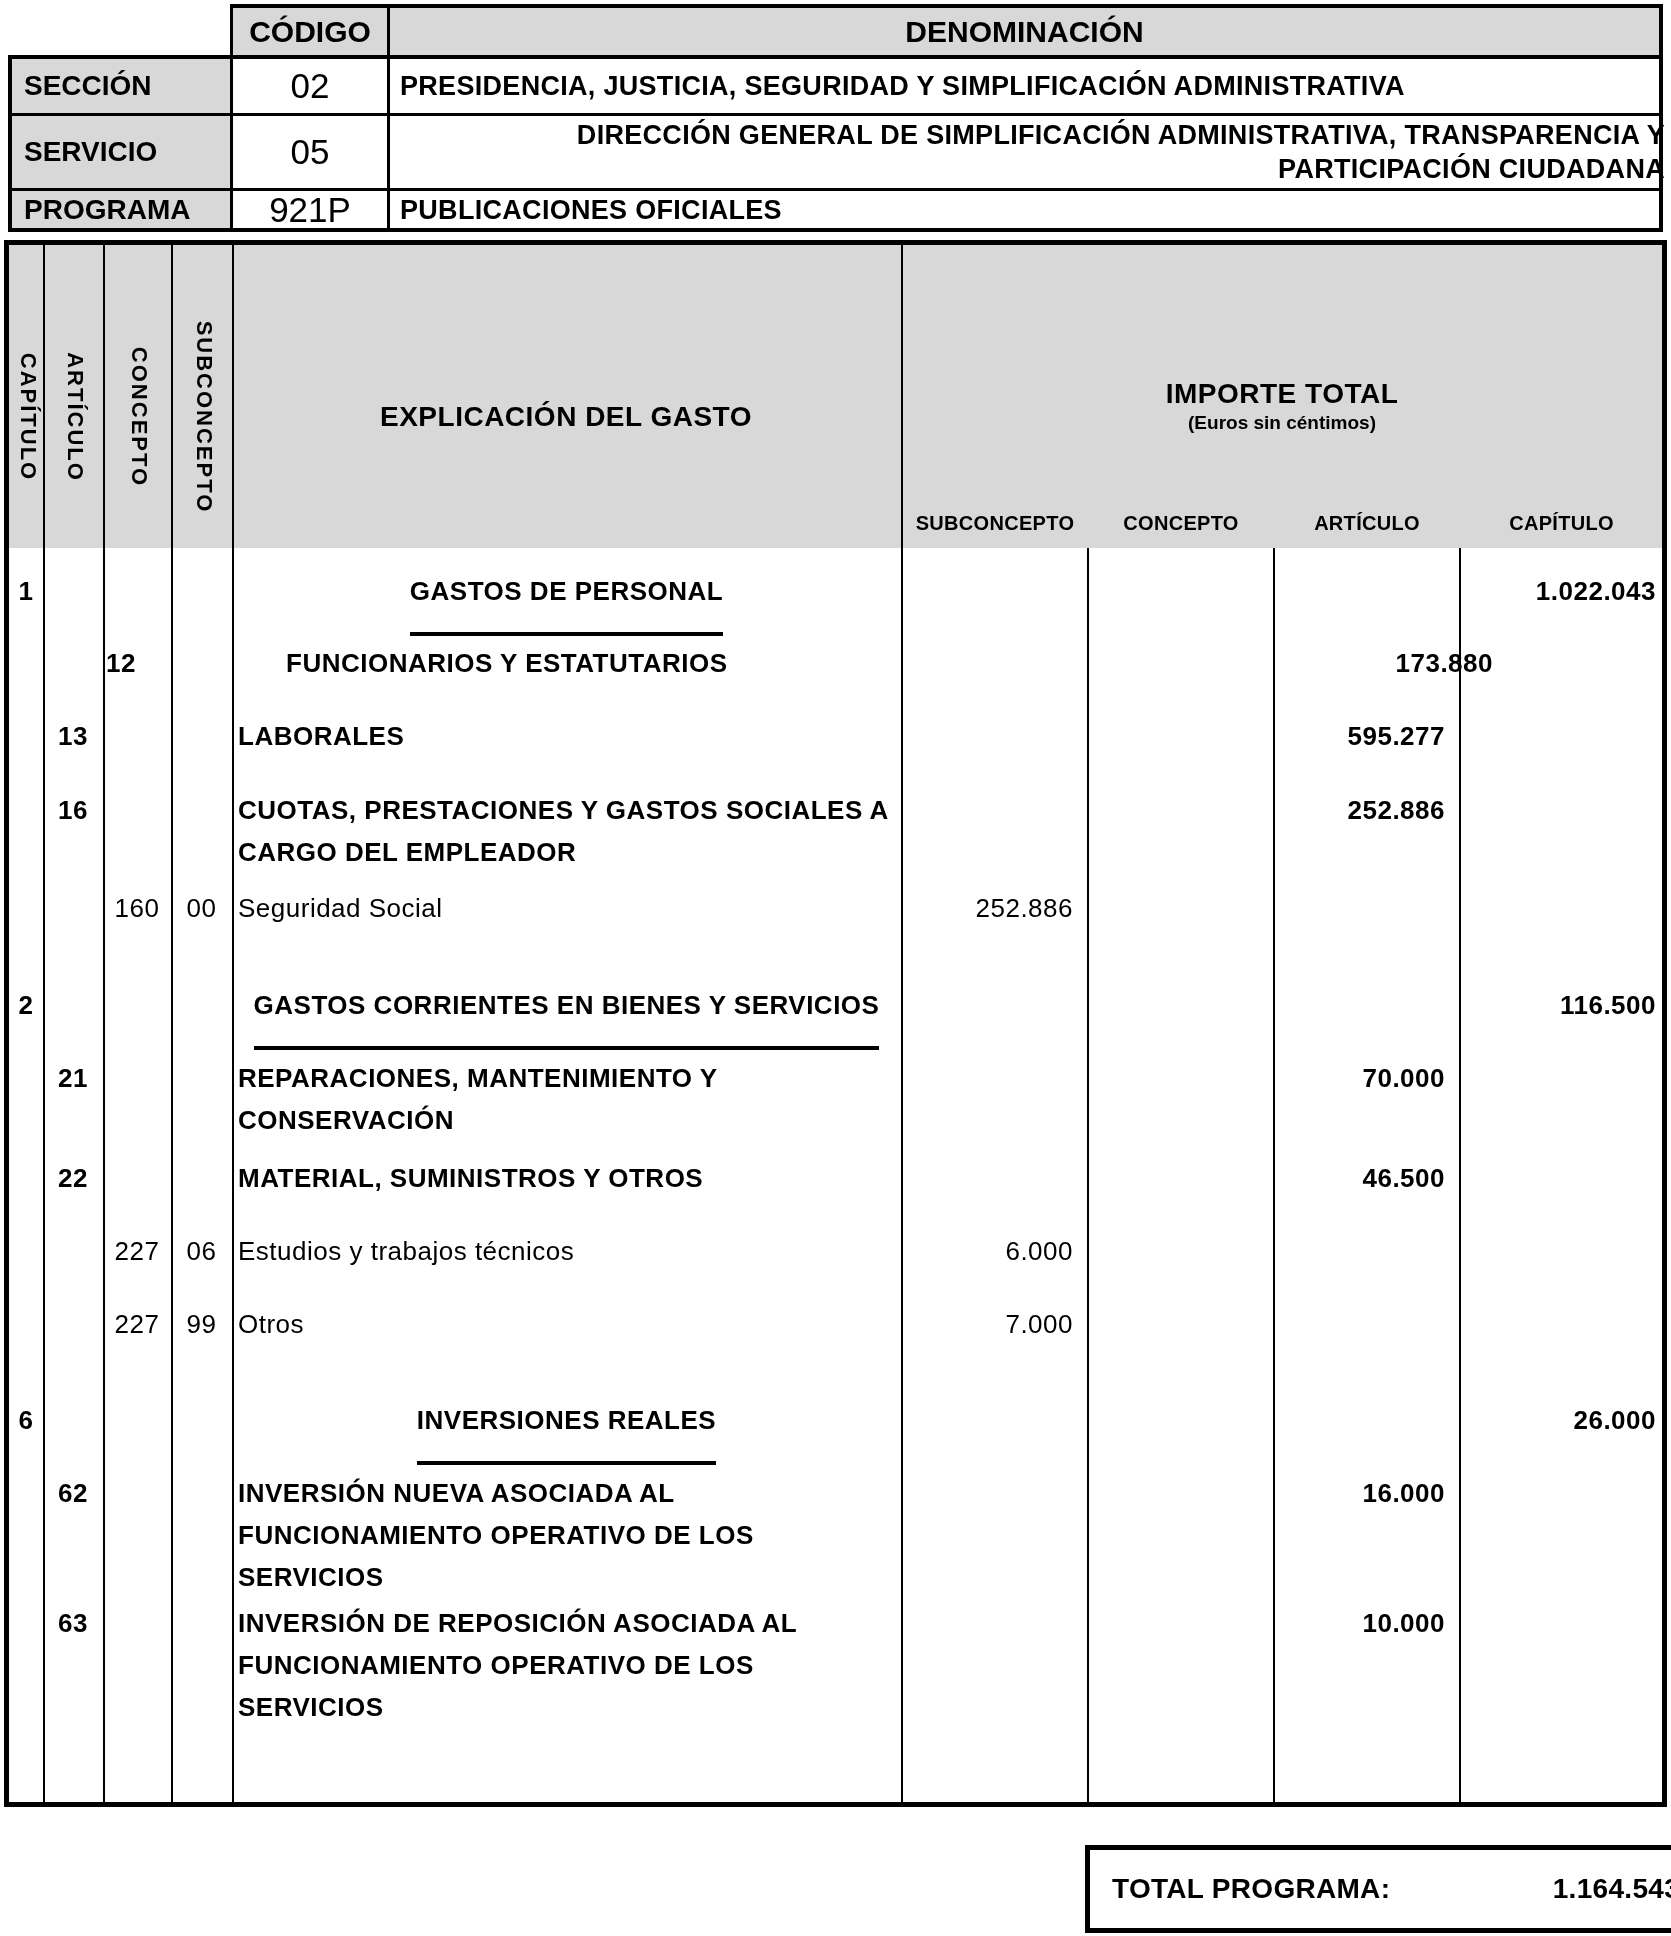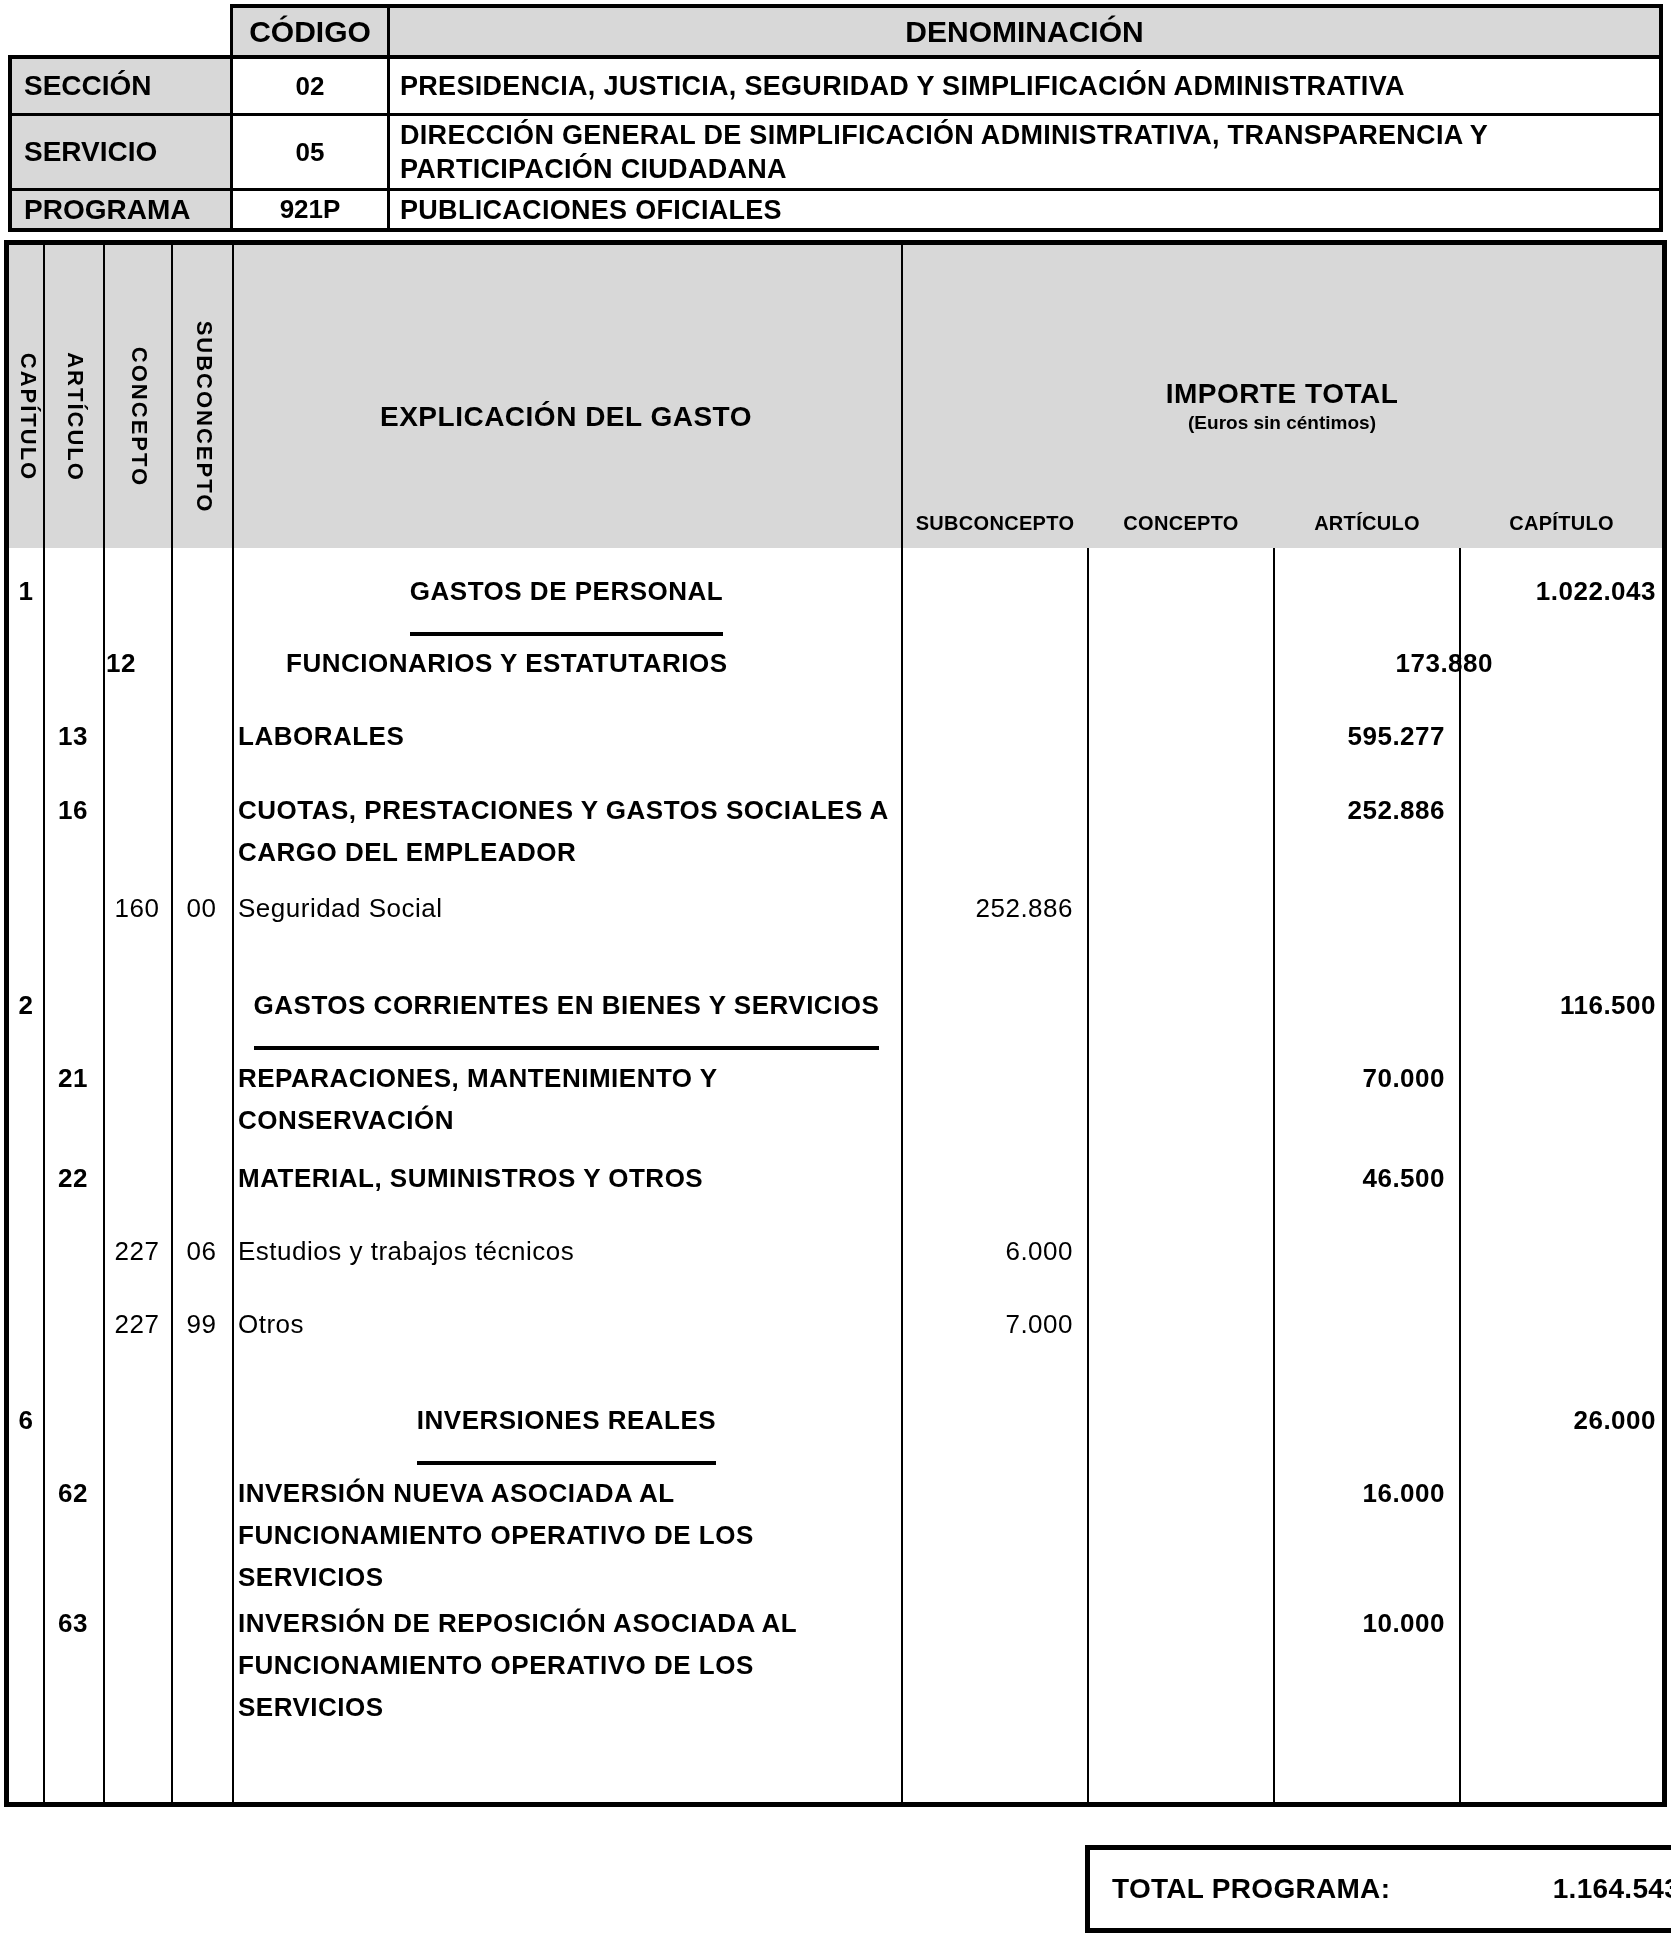--- a/index.html
+++ b/index.html
@@ -10,21 +10,21 @@
   }
   .abs{position:absolute;}
   .line{position:absolute;background:#000;}
   .gray{background:#d8d8d8;}
 
   
   #toptable{position:absolute;left:8px;top:4px;width:1655px;height:200px;}
   #toptable .cellt{position:absolute;display:flex;align-items:center;}
   .tt-head{font-weight:bold;font-size:30px;justify-content:center;}
   .tt-label{font-weight:bold;font-size:28px;padding-left:12px;}
-  .tt-code{font-weight:bold;font-size:26px;justify-content:center;}
+  .tt-code{font-weight:normal;font-size:35px;justify-content:center;}
   .tt-denom{font-weight:bold;font-size:27px;padding-left:10px;line-height:34px;letter-spacing:0.3px;}
 
   
   #maintable{
     position:absolute;left:4px;top:240px;width:1653px;height:1557px;
     border:5px solid #000;background:#fff;
   }
   #mt-headbg{position:absolute;left:0;top:0;width:1653px;height:303px;background:#d8d8d8;}
   .vlabel{
     position:absolute;writing-mode:vertical-rl;white-space:nowrap;
@@ -87,21 +87,21 @@
 
   <div class="cellt tt-head" style="left:225px;top:4px;width:154px;height:47px;">CÓDIGO</div>
   <div class="cellt tt-head" style="left:382px;top:4px;width:1269px;height:47px;">DENOMINACIÓN</div>
 
   <div class="cellt tt-label" style="left:4px;top:55px;width:218px;height:54px;">SECCIÓN</div>
   <div class="cellt tt-code" style="left:225px;top:55px;width:154px;height:54px;">02</div>
   <div class="cellt tt-denom" style="left:382px;top:55px;width:1265px;height:54px;">PRESIDENCIA, JUSTICIA, SEGURIDAD Y SIMPLIFICACIÓN ADMINISTRATIVA</div>
 
   <div class="cellt tt-label" style="left:4px;top:112px;width:218px;height:72px;">SERVICIO</div>
   <div class="cellt tt-code" style="left:225px;top:112px;width:154px;height:72px;">05</div>
-  <div class="cellt tt-denom" style="left:382px;top:112px;width:1265px;height:72px;">DIRECCIÓN GENERAL DE SIMPLIFICACIÓN ADMINISTRATIVA, TRANSPARENCIA Y PARTICIPACIÓN CIUDADANA</div>
+  <div class="cellt tt-denom" style="left:382px;top:112px;width:1265px;height:72px;text-align:right;">DIRECCIÓN GENERAL DE SIMPLIFICACIÓN ADMINISTRATIVA, TRANSPARENCIA Y PARTICIPACIÓN CIUDADANA</div>
 
   <div class="cellt tt-label" style="left:4px;top:187px;width:218px;height:37px;">PROGRAMA</div>
   <div class="cellt tt-code" style="left:225px;top:187px;width:154px;height:37px;">921P</div>
   <div class="cellt tt-denom" style="left:382px;top:187px;width:1265px;height:37px;">PUBLICACIONES OFICIALES</div>
 </div>
 
 <div id="maintable">
   <div id="mt-headbg"></div>
 
   <div class="line" style="left:34px;top:0;width:2px;height:1557px;"></div>

